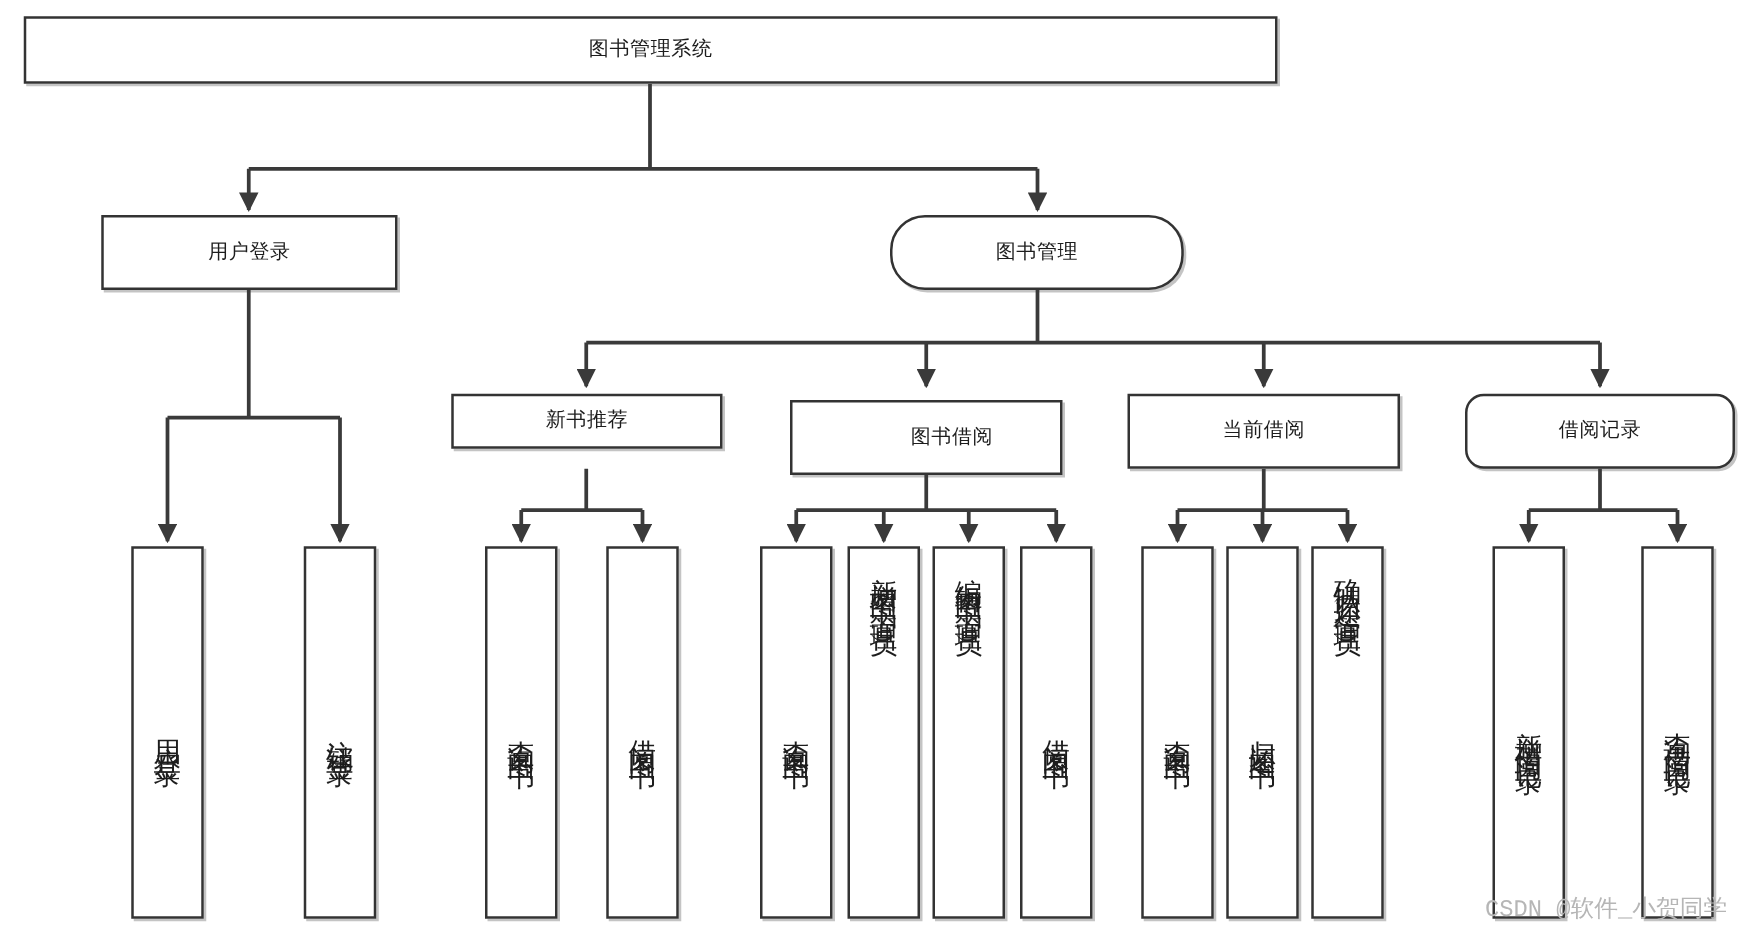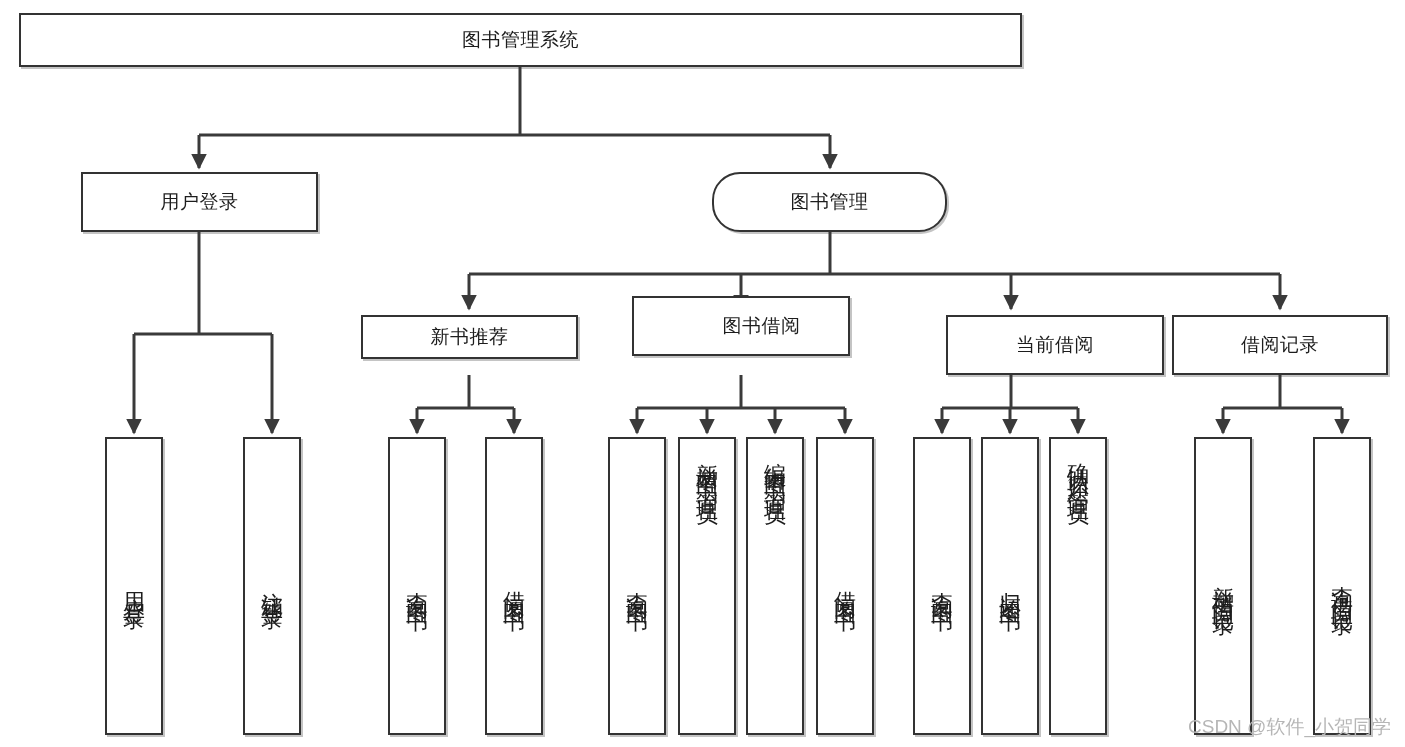--- a/index.html
+++ b/index.html
@@ -30,21 +30,21 @@
     background: #ffffff;
     border: 2px solid #333333;
     box-shadow: 2px 2px 0 rgba(60,60,60,0.30);
     display: flex;
     align-items: center;
     justify-content: center;
     z-index: 3;
   }
   .node-label {
     color: #1d1d1d;
-    font-size: 19px;
+    font-size: 16px;
     line-height: 1.08;
     letter-spacing: 0.5px;
     white-space: nowrap;
     text-align: center;
   }
   
   .node.vertical .node-label {
     writing-mode: vertical-rl;
     text-orientation: upright;
     letter-spacing: 6px;
@@ -61,21 +61,21 @@
     padding-top: 0;
   }
   .watermark {
     position: absolute;
     left: 1188px;
     top: 714px;
     font-size: 19px;
     color: #b6b6b6;
     white-space: nowrap;
     z-index: 6;
-    font-family: Liberation Sans, sans-serif;
+    font-family: Liberation Mono, monospace;
   }
 </style>
 </head>
 <body>
 
 <div id="canvas">
 
   <svg id="edges" viewBox="0 0 1405 747" xmlns="http://www.w3.org/2000/svg">
     <defs>
       <marker id="arrow" viewBox="0 0 10 10" refX="9" refY="5" markerWidth="5.2" markerHeight="5.2" orient="auto-start-reverse">
@@ -135,29 +135,29 @@
   </div>
 
   <div class="node" style="left:712px; top:172px; width:235px; height:60px;border-radius:28px;">
     <span class="node-label">图书管理</span>
   </div>
 
   <div class="node" style="left:361px; top:315px; width:217px; height:44px;">
     <span class="node-label">新书推荐</span>
   </div>
 
-  <div class="node" style="left:632px; top:296px; width:218px; height:60px;padding-left:41px;">
+  <div class="node" style="left:632px; top:320px; width:218px; height:60px;padding-left:41px;">
     <span class="node-label">图书借阅</span>
   </div>
 
-  <div class="node" style="left:902px; top:315px; width:218px; height:60px;margin-left:44px;">
+  <div class="node" style="left:902px; top:315px; width:218px; height:60px;">
     <span class="node-label">当前借阅</span>
   </div>
 
-  <div class="node" style="left:1172px; top:315px; width:216px; height:60px;">
+  <div class="node" style="left:1172px; top:315px; width:216px; height:60px;border-radius:15px;">
     <span class="node-label">借阅记录</span>
   </div>
 
   <div class="node vertical center-v" style="left:105px; top:437px; width:58px; height:298px;">
     <span class="node-label">用户登录</span>
   </div>
 
   <div class="node vertical center-v" style="left:243px; top:437px; width:58px; height:298px;">
     <span class="node-label">注销登录</span>
   </div>

